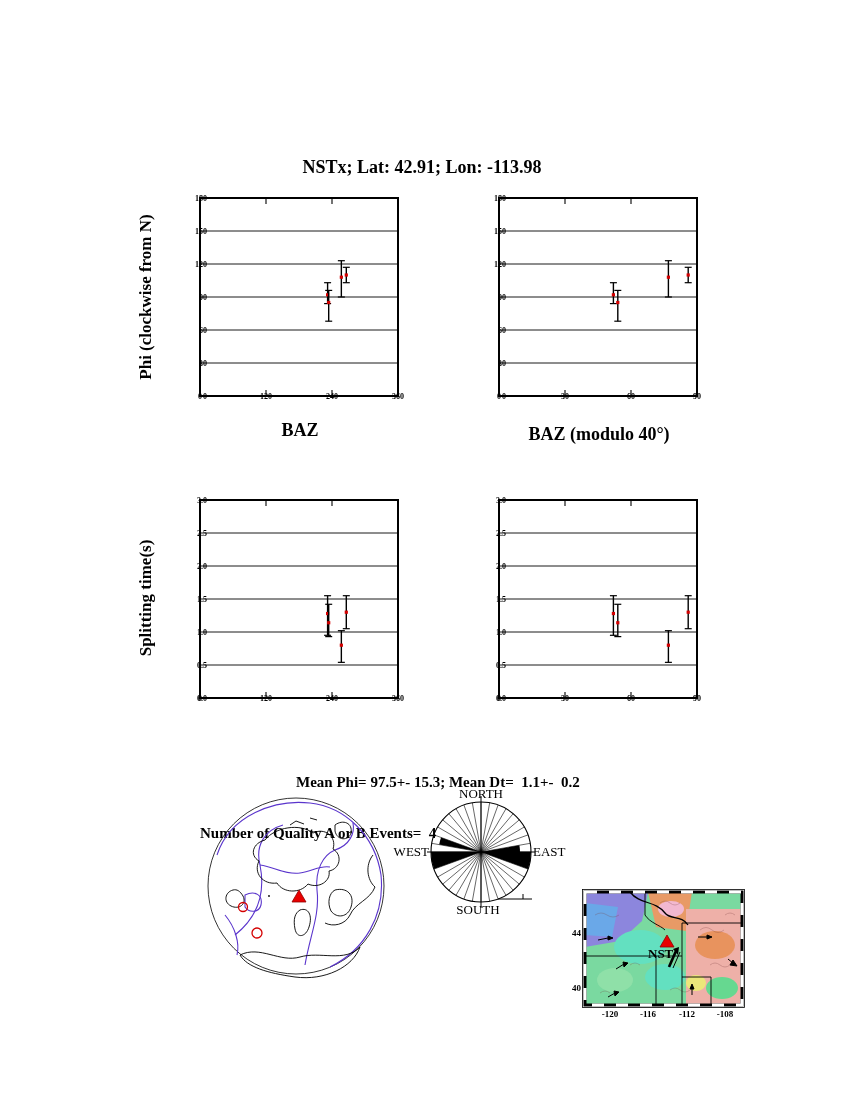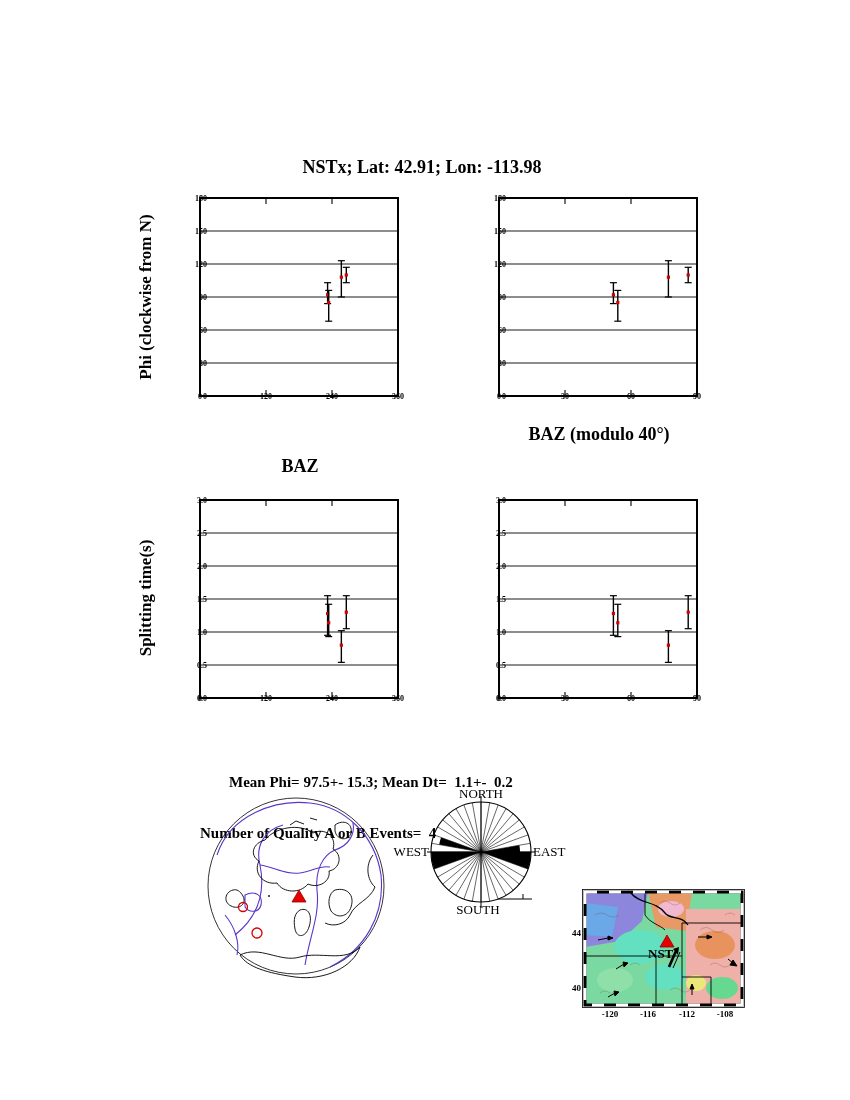--- a/index.html
+++ b/index.html
@@ -4,36 +4,36 @@
 <style>
   html,body{margin:0;padding:0;background:#fff;}
   .page{position:relative;width:752px;height:1100px;background:#ffffff;overflow:hidden;
         font-family:"Liberation Serif",serif;color:#000;}
   .abs{position:absolute;}
   .title{top:157px;left:0;width:844px;text-align:center;font-size:18px;font-weight:bold;}
   .ylab{font-weight:bold;font-size:17px;white-space:nowrap;
         transform:translate(-50%,-50%) rotate(-90deg);}
   .xlab{font-weight:bold;font-size:18px;white-space:nowrap;transform:translateX(-50%);}
   .stats{left:200px;top:740px;font-size:15px;font-weight:bold;line-height:17px;white-space:pre;}
-  .stats .indent{margin-left:29px;}
+  .stats .indent{margin-left:96px;}
   svg.chart{position:absolute;overflow:visible;}
   svg{display:block;}
   text{font-family:"Liberation Serif",serif;}
 </style>
 </head>
 <body>
 
 <div class="page">
 
   <div class="abs title">NSTx; Lat:  42.91;  Lon: -113.98</div>
 
   <div class="abs ylab" style="left:146px;top:297px;">Phi (clockwise from N)</div>
   <div class="abs ylab" style="left:146px;top:598px;">Splitting time(s)</div>
 
-  <div class="abs xlab" style="left:300px;top:420px;margin-top:36px;">BAZ</div>
+  <div class="abs xlab" style="left:300px;top:420px;">BAZ</div>
   <div class="abs xlab" style="left:599px;top:424px;">BAZ (modulo 40°)</div>
 
   <svg class="chart" style="left:199px;top:197px;" width="201" height="201" viewBox="0 0 201 201">
       <line x1="1" x2="199" y1="166" y2="166" stroke="#000" stroke-width="0.9"></line>
       <line x1="1" x2="199" y1="133" y2="133" stroke="#000" stroke-width="0.9"></line>
       <line x1="1" x2="199" y1="100" y2="100" stroke="#000" stroke-width="0.9"></line>
       <line x1="1" x2="199" y1="67" y2="67" stroke="#000" stroke-width="0.9"></line>
       <line x1="1" x2="199" y1="34" y2="34" stroke="#000" stroke-width="0.9"></line>
       <rect x="1" y="1" width="198" height="198" fill="none" stroke="#000" stroke-width="2"></rect>
       <line x1="1" x2="1" y1="1" y2="7" stroke="#000" stroke-width="1.1"></line>

